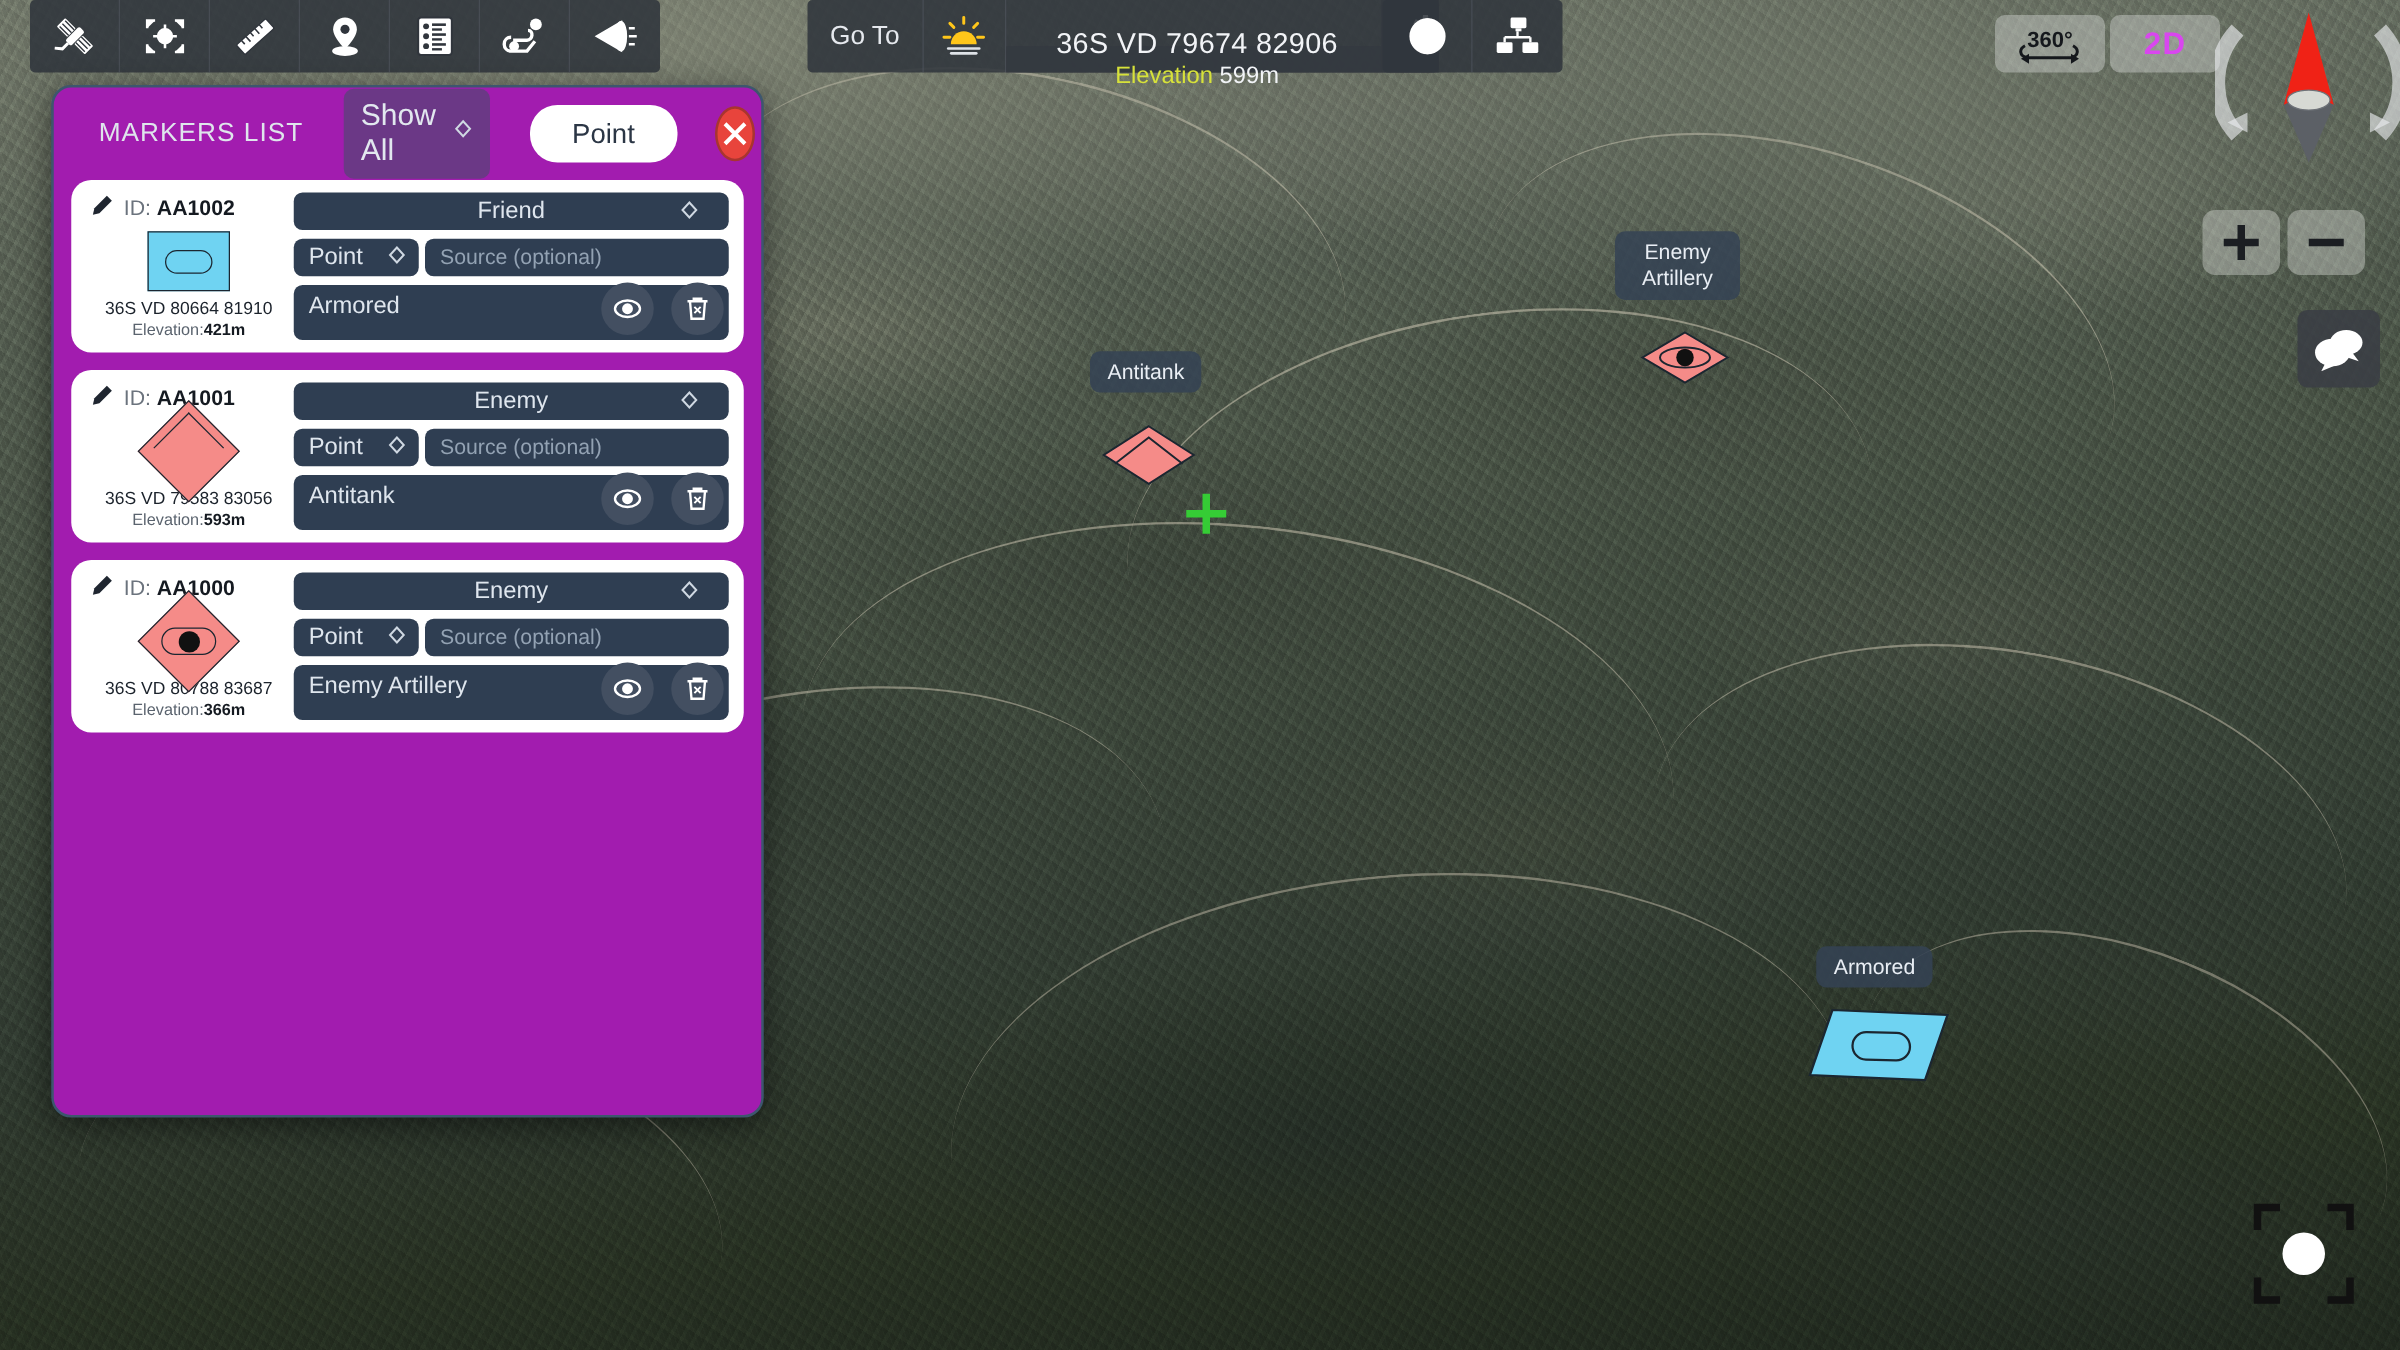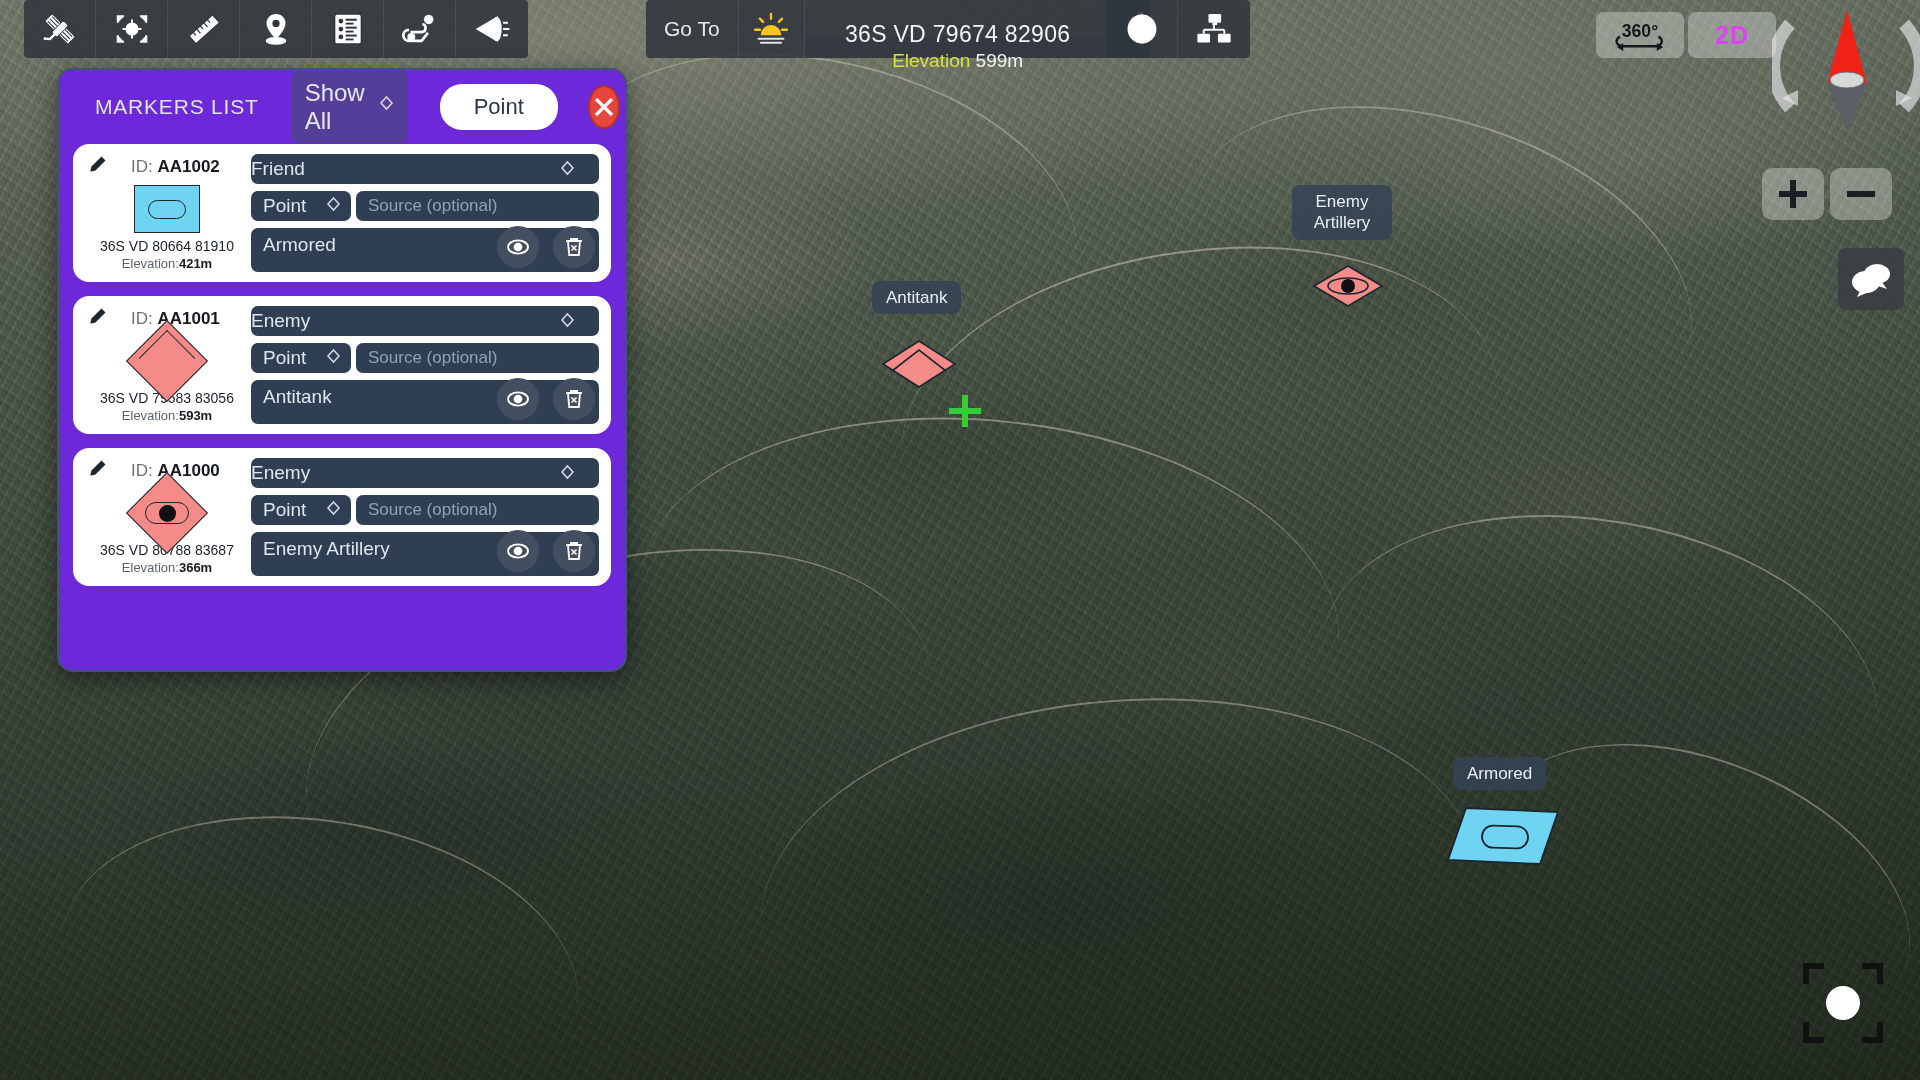--- a/index.html
+++ b/index.html
@@ -136,23 +136,23 @@
   #chat-btn svg { width: 40px; height: 36px; fill: #fff; }
 
   
   #locator {
     position: absolute; left: 1800px; top: 960px;
     width: 86px; height: 86px; cursor: pointer;
   }
 
   
   #panel {
-    position: absolute; left: 57px; top: 68px;
-    width: 570px; height: 604px;
-    background: #6d28d9;
+    position: absolute; left: 41px; top: 68px;
+    width: 570px; height: 826px;
+    background: #a21caf;
     border: 2px solid #3d566e;
     border-radius: 16px;
     box-shadow: 0 6px 24px rgba(0,0,0,0.45);
   }
   #panel-header {
     display: flex; align-items: center;
     height: 74px; padding: 0 16px 0 22px; gap: 14px;
   }
   #panel-list-icon { width: 42px; height: 42px; }
   #panel-title {
@@ -180,37 +180,37 @@
   #close-btn svg { width: 28px; height: 28px; stroke: #fff; stroke-width: 3.2; }
 
   #marker-list { padding: 0 14px; display: flex; flex-direction: column; gap: 14px; }
 
   .marker-card {
     background: #ffffff; border-radius: 16px;
     height: 138px; position: relative;
     display: flex; padding: 10px 12px 10px 14px;
   }
   .card-left { width: 160px; display: flex; flex-direction: column; }
-  .card-idrow { display: flex; align-items: center; gap: 24px; height: 26px; }
+  .card-idrow { display: flex; align-items: center; gap: 8px; height: 26px; }
   .pencil svg { width: 20px; height: 20px; fill: #1f2630; }
   .id-text { font-size: 17px; color: #6b737d; }
   .id-text b { color: #151a21; font-weight: bold; }
   .symbol-wrap { flex: 1; display: flex; align-items: center; justify-content: center; }
   .card-coords { text-align: center; line-height: 1.25; }
   .card-coords .mgrs { font-size: 14px; color: #1b222b; }
   .card-coords .elev { font-size: 13px; color: #5a636e; }
   .card-coords .elev b { color: #151a21; }
 
   .card-right { flex: 1; display: flex; flex-direction: column; gap: 7px; padding-left: 4px; }
   .field {
     background: #2f3e52; border-radius: 7px;
     display: flex; align-items: center; color: #dfe6ee;
     cursor: pointer;
   }
-  .affil-field { height: 30px; justify-content: flex-start; position: relative; font-size: 19px; }
+  .affil-field { height: 30px; justify-content: center; position: relative; font-size: 19px; }
   .affil-field .chev { position: absolute; right: 24px; top: 6px; }
   .row2 { display: flex; gap: 5px; height: 30px; }
   .type-field { width: 100px; padding-left: 12px; font-size: 19px; position: relative; }
   .type-field .chev { position: absolute; right: 10px; top: 5px; }
   .source-field { flex: 1; padding-left: 12px; font-size: 17px; color: #93a2b3; }
   .desc-field {
     flex: 1; align-items: flex-start; padding: 6px 12px;
     font-size: 19px; color: #dfe6ee; max-width: 400px;
   }
   .card-actions {

